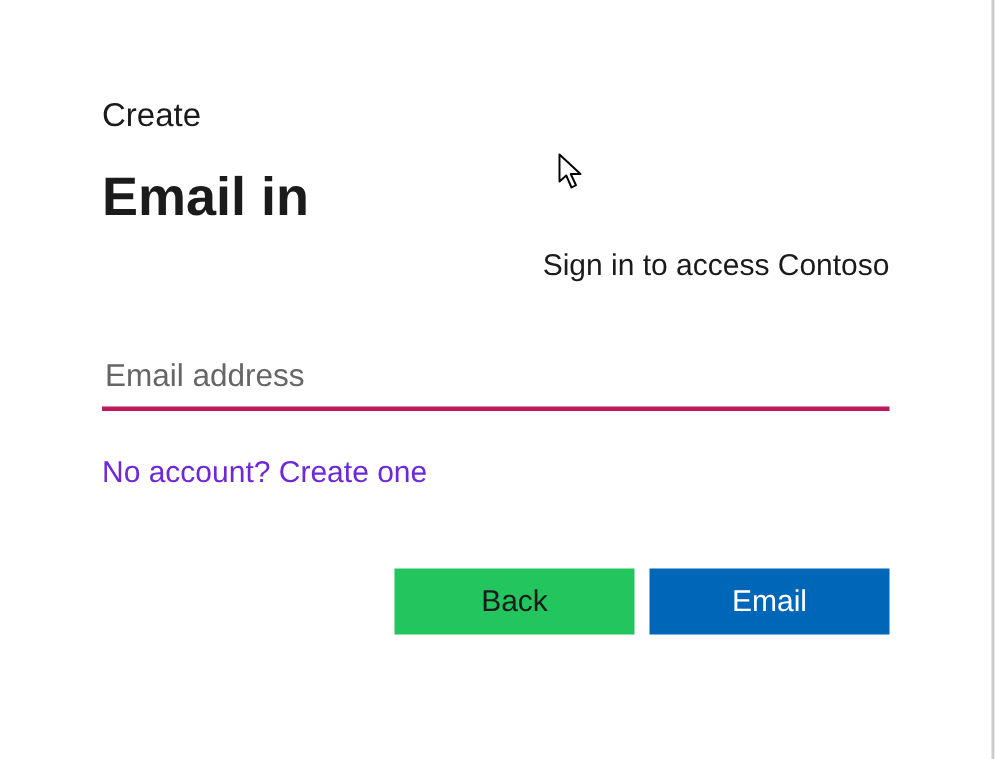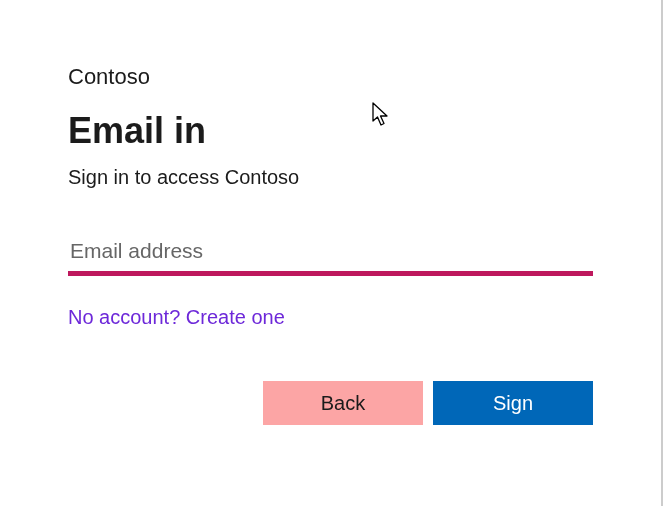--- a/index.html
+++ b/index.html
@@ -29,25 +29,26 @@
       font-size: 36px;
       font-weight: 600;
       color: #1b1b1b;
       margin-bottom: 14px;
     }
     .subtitle {
       font-size: 20px;
       font-weight: 400;
       color: #1b1b1b;
       margin-bottom: 44px;
+      text-align: right;
     }
     .input-field {
       width: 100%;
       border: none;
-      border-bottom: 5px solid #be185d;
+      border-bottom: 3px solid #be185d;
       font-size: 21px;
       font-family: inherit;
       padding: 6px 2px 8px 2px;
       outline: none;
       color: #1b1b1b;
       background: transparent;
     }
     .input-field::placeholder {
       color: #666666;
       opacity: 1;
@@ -69,47 +70,47 @@
     .btn {
       min-width: 160px;
       height: 44px;
       border: none;
       font-size: 20px;
       font-family: inherit;
       cursor: pointer;
       padding: 0 12px;
     }
     .btn-secondary {
-      background: #fca5a5;
+      background: #22c55e;
       color: #1b1b1b;
     }
     .btn-primary {
       background: #0067b8;
       color: #ffffff;
     }
     .cursor {
       position: absolute;
       left: 372px;
       top: 102px;
       pointer-events: none;
     }
   </style>
 </head>
 <body>
 
 <div class="container">
-  <div class="brand">Contoso</div>
+  <div class="brand">Create</div>
   <h1 class="title">Email in</h1>
   <div class="subtitle">Sign in to access Contoso</div>
 
   <input type="text" class="input-field" placeholder="Email address" style="">
 
   <a class="link">No account? Create one</a>
 
   <div class="button-row">
     <button class="btn btn-secondary">Back</button>
-    <button class="btn btn-primary">Sign</button>
+    <button class="btn btn-primary">Email</button>
   </div>
 </div>
 
 <svg class="cursor" width="18" height="26" viewBox="0 0 18 26">
   <path d="M1 1 L1 19 L5.5 15 L9 23 L12 21.5 L8.5 14 L15 14 Z" fill="#ffffff" stroke="#000000" stroke-width="1.3" stroke-linejoin="round"></path>
 </svg>
 
 </body></html>

